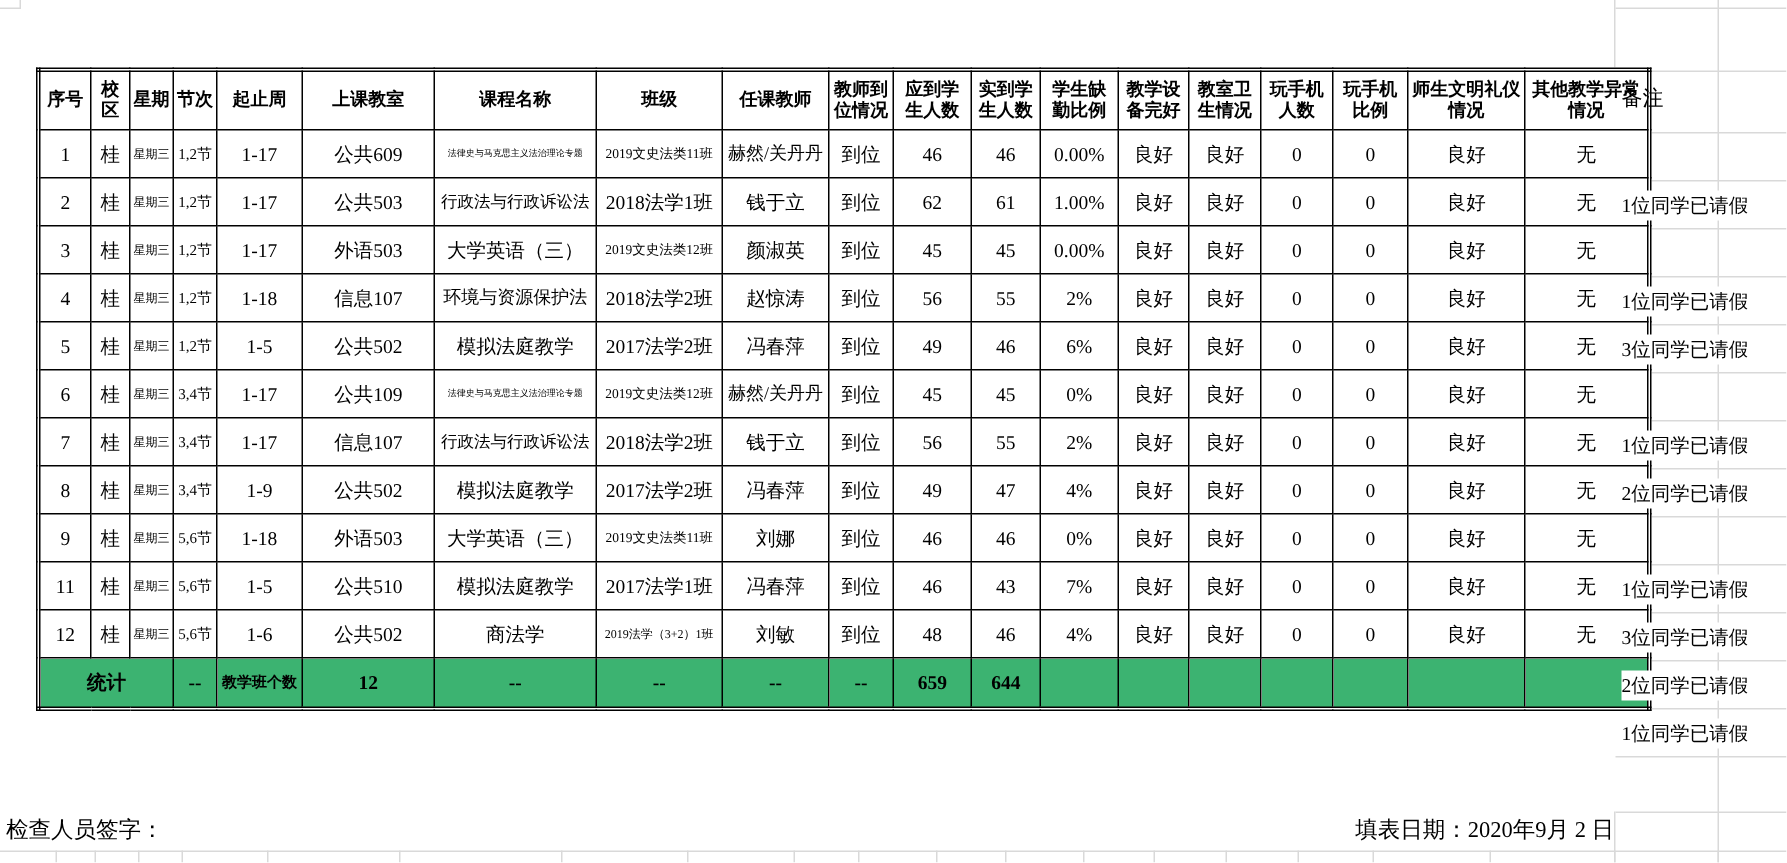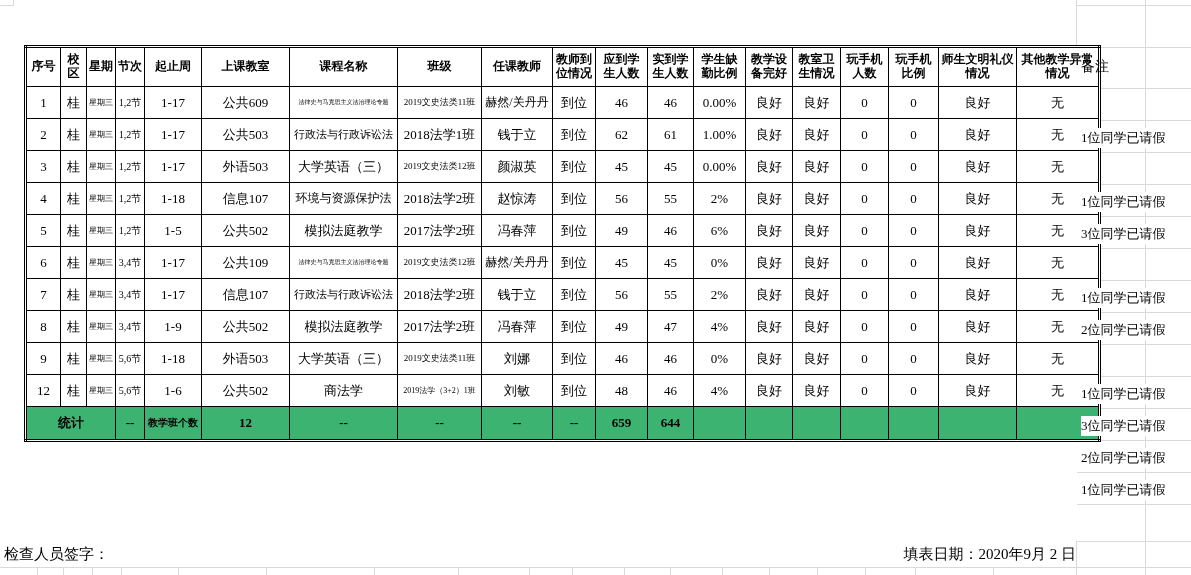--- a/index.html
+++ b/index.html
@@ -286,20 +286,41 @@
           <td class="shrink" style="font-size: 13px;">0%</td>
           <td class="shrink" style="font-size: 13px;">良好</td>
           <td class="shrink" style="font-size: 13px;">良好</td>
           <td class="shrink" style="font-size: 13px;">0</td>
           <td class="shrink" style="font-size: 13px;">0</td>
           <td class="shrink" style="font-size: 13px;">良好</td>
           <td class="shrink" style="font-size: 13px;">无</td>
         </tr>
 
 
+        <tr>
+          <td class="shrink" style="font-size: 13px;">11</td>
+          <td class="shrink" style="font-size: 13px;">桂</td>
+          <td class="shrink" style="font-size: 8px;">星期三</td>
+          <td class="shrink" style="font-size: 10px;">5,6节</td>
+          <td class="shrink" style="font-size: 13px;">1-5</td>
+          <td class="shrink" style="font-size: 13px;">公共510</td>
+          <td class="shrink" style="font-size: 13px;">模拟法庭教学</td>
+          <td class="shrink" style="font-size: 13px;">2017法学1班</td>
+          <td class="shrink" style="font-size: 13px;">冯春萍</td>
+          <td class="shrink" style="font-size: 13px;">到位</td>
+          <td class="shrink" style="font-size: 13px;">46</td>
+          <td class="shrink" style="font-size: 13px;">43</td>
+          <td class="shrink" style="font-size: 13px;">7%</td>
+          <td class="shrink" style="font-size: 13px;">良好</td>
+          <td class="shrink" style="font-size: 13px;">良好</td>
+          <td class="shrink" style="font-size: 13px;">0</td>
+          <td class="shrink" style="font-size: 13px;">0</td>
+          <td class="shrink" style="font-size: 13px;">良好</td>
+          <td class="shrink" style="font-size: 13px;">无</td>
+        </tr>
 
         <tr>
           <td class="shrink" style="font-size: 13px;">12</td>
           <td class="shrink" style="font-size: 13px;">桂</td>
           <td class="shrink" style="font-size: 8px;">星期三</td>
           <td class="shrink" style="font-size: 10px;">5,6节</td>
           <td class="shrink" style="font-size: 13px;">1-6</td>
           <td class="shrink" style="font-size: 13px;">公共502</td>
           <td class="shrink" style="font-size: 13px;">商法学</td>
           <td class="shrink" style="font-size: 8px;">2019法学（3+2）1班</td>

